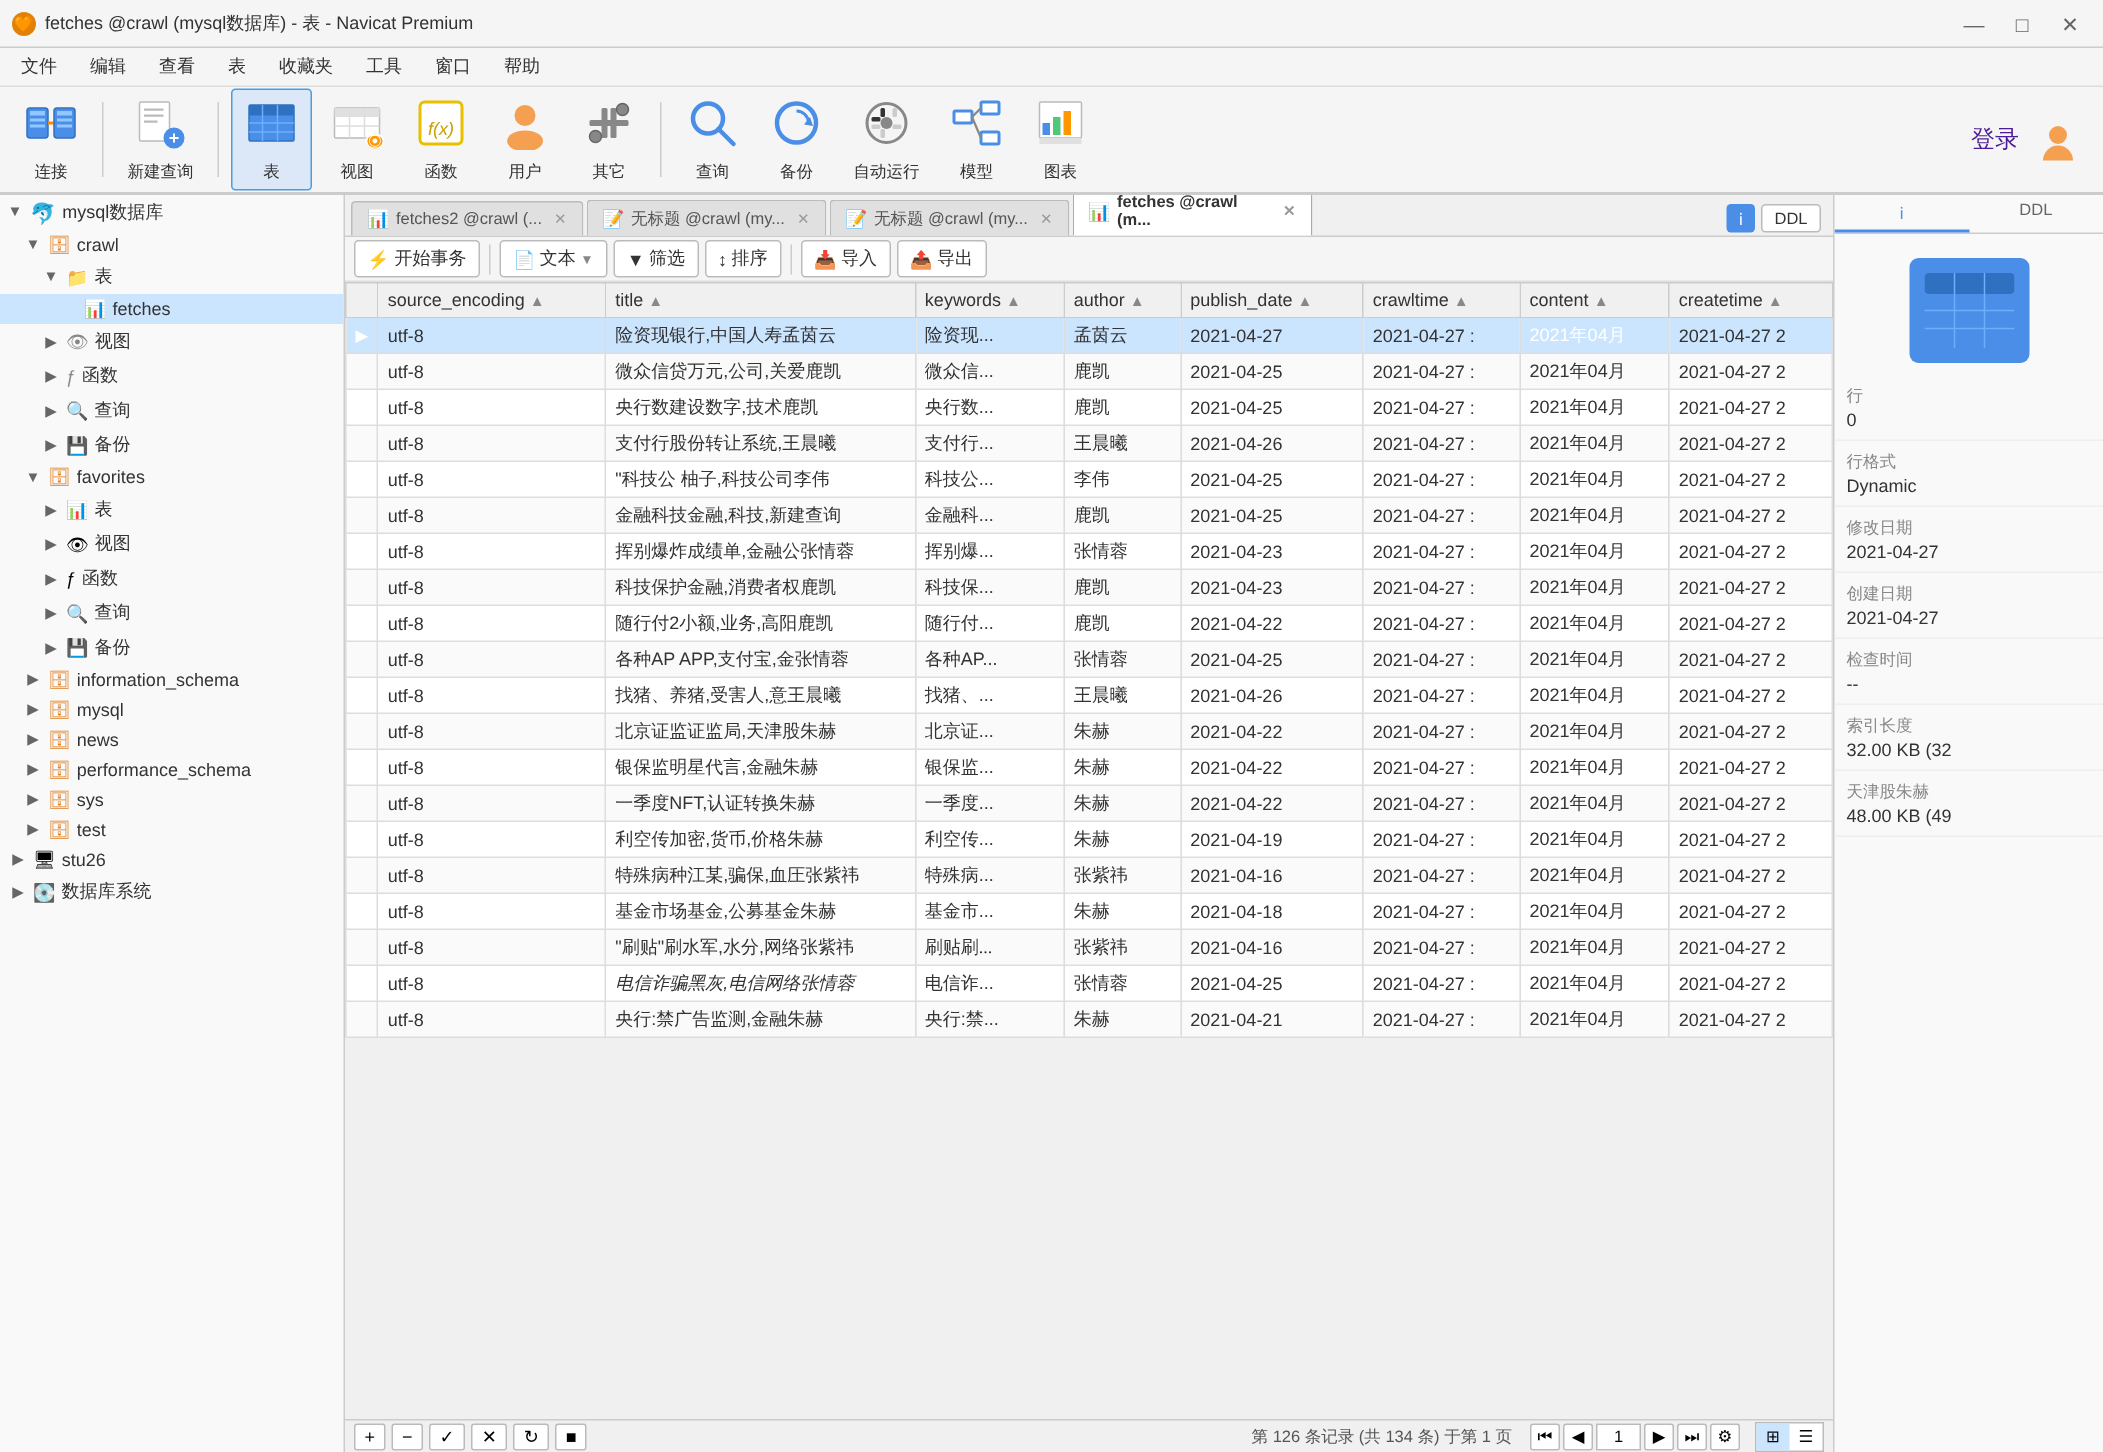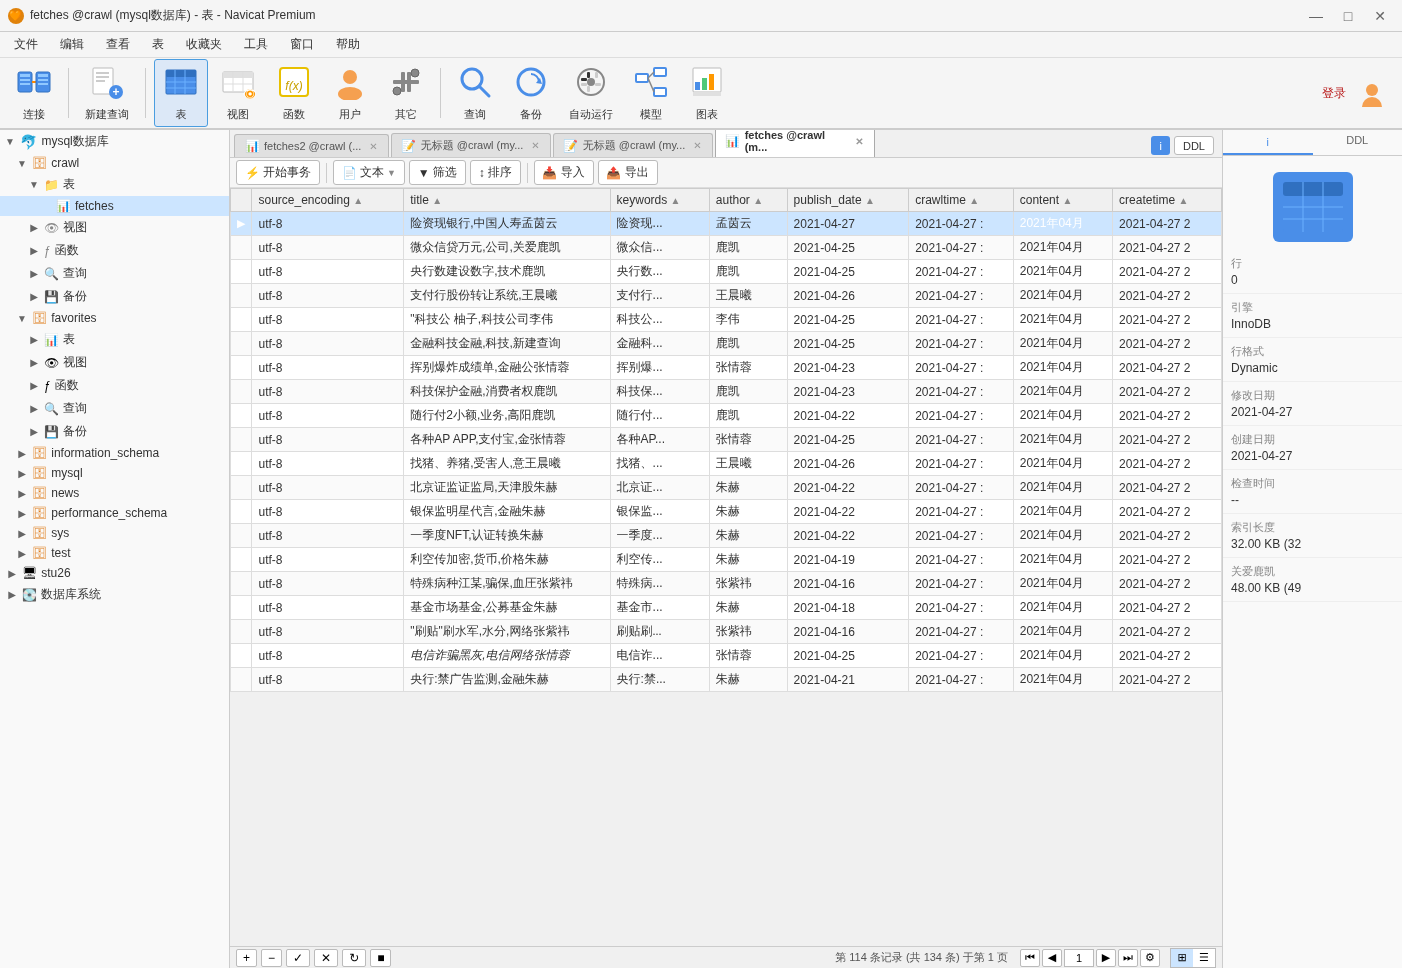--- a/index.html
+++ b/index.html
@@ -54,21 +54,21 @@
       align-items: center;
       padding: 4px 8px;
       cursor: pointer;
       border-radius: 3px;
       min-width: 50px;
     }
     .toolbar-btn.active { background: #dce8f7; border: 1px solid #4a9de0; }
     .toolbar-btn .icon { font-size: 28px; line-height: 1; }
     .toolbar-btn .label { font-size: 11px; color: #333; margin-top: 2px; }
     .toolbar-separator { width: 1px; height: 50px; background: #ccc; margin: 0 4px; }
-    .toolbar-right { margin-left: auto; color: #b91c1c; font-size: 12px; cursor: pointer; padding: 4px 8px; }
+    .toolbar-right { margin-left: auto; color: #4c1d95; font-size: 16px; cursor: pointer; padding: 4px 8px; }
 
     
     .main-area {
       display: flex;
       flex: 1;
       overflow: hidden;
     }
 
     
     .sidebar {
@@ -868,21 +868,21 @@
       <button class="status-btn">
         <span>✕</span>
       </button>
       <button class="status-btn">
         <span>↻</span>
       </button>
       <button class="status-btn">
         <span>■</span>
       </button>
       <div class="status-sep"></div>
-      <span class="status-info">第 114 条记录 (共 134 条) 于第 1 页</span>
+      <span class="status-info">第 126 条记录 (共 134 条) 于第 1 页</span>
       <div class="status-nav">
         <button class="nav-btn">⏮</button>
         <button class="nav-btn">◀</button>
         <input class="nav-page" value="1" style="">
         <button class="nav-btn">▶</button>
         <button class="nav-btn">⏭</button>
         <button class="nav-btn">⚙</button>
       </div>
       <div class="grid-btn" style="margin-left:6px;">
         <div class="grid-btn-part active">⊞</div>
@@ -909,43 +909,39 @@
           <line x1="0" y1="37" x2="60" y2="37" stroke="#6ab0ff" stroke-width="1"></line>
         </svg>
       </div>
     </div>
     <div id="right-panel-props">
         <div class="right-panel-prop">
           <div class="prop-label">行</div>
           <div class="prop-value">0</div>
         </div>
         <div class="right-panel-prop">
-          <div class="prop-label">引擎</div>
-          <div class="prop-value">InnoDB</div>
-        </div>
-        <div class="right-panel-prop">
           <div class="prop-label">行格式</div>
           <div class="prop-value">Dynamic</div>
         </div>
         <div class="right-panel-prop">
           <div class="prop-label">修改日期</div>
           <div class="prop-value">2021-04-27</div>
         </div>
         <div class="right-panel-prop">
           <div class="prop-label">创建日期</div>
           <div class="prop-value">2021-04-27</div>
         </div>
         <div class="right-panel-prop">
           <div class="prop-label">检查时间</div>
           <div class="prop-value">--</div>
         </div>
         <div class="right-panel-prop">
           <div class="prop-label">索引长度</div>
           <div class="prop-value">32.00 KB (32</div>
         </div>
         <div class="right-panel-prop">
-          <div class="prop-label">关爱鹿凯</div>
+          <div class="prop-label">天津股朱赫</div>
           <div class="prop-value">48.00 KB (49</div>
         </div>
       </div>
   </div>
 
 </div>
 
 </body></html>

